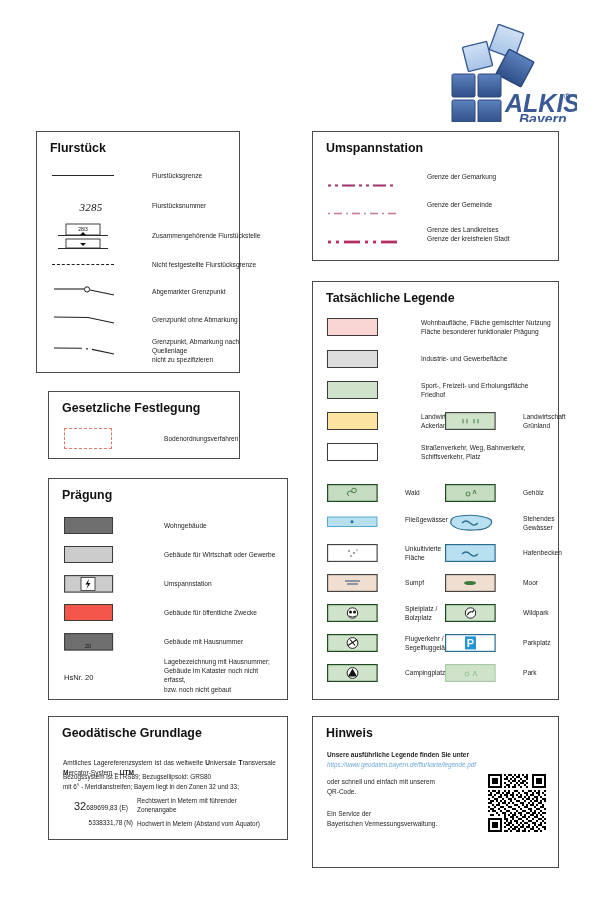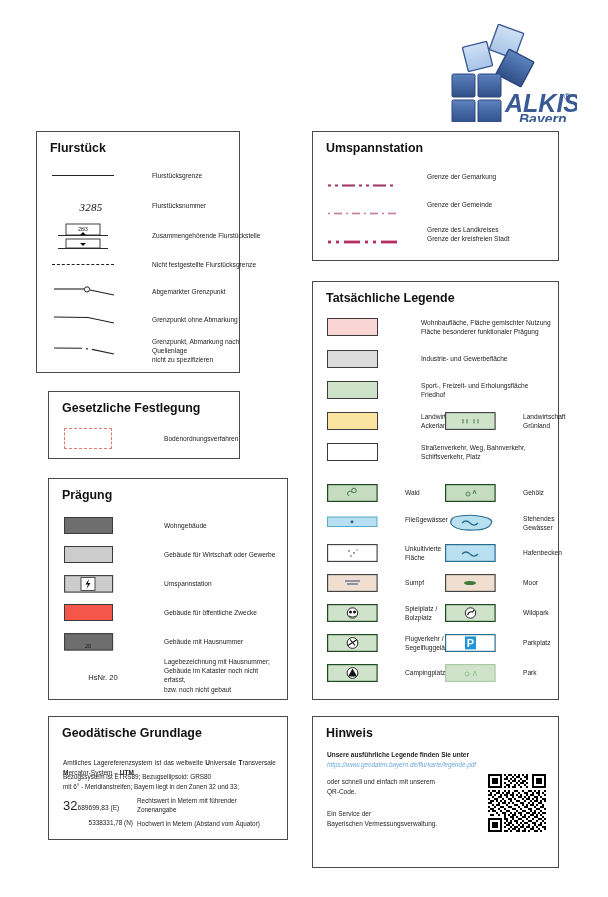--- a/index.html
+++ b/index.html
@@ -232,21 +232,21 @@
       <div class="sym" style="width:78px; height:18px;">
         <svg width="78" height="18" viewBox="0 0 78 18">
           <rect x="0.6" y="0.6" width="48" height="16.5" fill="#6e6e6e" stroke="#3b3b3b" stroke-width="1.1"></rect>
           <text x="24" y="14.5" font-family="'Liberation Sans',sans-serif" font-size="5.5" text-anchor="middle" fill="#111">20</text>
         </svg>
       </div>
       <div class="lbl">Gebäude mit Hausnummer</div>
     </div>
 
     <div class="row" style="left:15px; top:178px; width:216px;">
-      <div class="sym" style="width:78px; text-align:center;">
+      <div class="sym" style="width:78px; ">
         <span style="font-size:7.6px;">HsNr. 20</span>
       </div>
       <div class="lbl">Lagebezeichnung mit Hausnummer;
 Gebäude im Kataster noch nicht erfasst,
 bzw. noch nicht gebaut</div>
     </div>
   </div>
 
   <div class="panel" style="left:312px; top:131px; width:247px; height:130px;">
     <div class="panel-title">Umspannstation</div>
@@ -528,21 +528,21 @@
 
     <div class="lbl txt-just" style="position:absolute; left:14px; top:32px; width:213px; font-size:6.5px; line-height:9.4px;">
       <span>Amtliches Lagereferenzsystem ist das weltweite </span><span class="bold">U</span><span>niversale </span><span class="bold">T</span><span>ransversale </span><span class="bold">M</span><span>ercator-System – </span><span class="bold">UTM</span>
     </div>
 
     <div class="lbl" style="position:absolute; left:14px; top:55px; width:220px; font-size:6.4px;">Bezugssystem ist ETRS89; Bezugsellipsoid: GRS80</div>
     <div class="lbl" style="position:absolute; left:14px; top:65px; width:220px; font-size:6.4px;">mit 6° - Meridianstreifen; Bayern liegt in den Zonen 32 und 33;</div>
 
     <div style="position:absolute; left:14px; top:79px; width:218px; display:flex; align-items:flex-start;">
       <div style="width:74px; text-align:left; white-space:nowrap;">
-        <span style="font-size:13px;">32</span><span style="font-size:6.6px;">689699,83 (E)</span>
+        <span style="font-size:11px;margin-left:11px;">32</span><span style="font-size:6.6px;">689699,83 (E)</span>
       </div>
       <div class="lbl" style="font-size:6.4px;">Rechtswert in Metern mit führender
 Zonenangabe</div>
     </div>
 
     <div style="position:absolute; left:14px; top:102px; width:218px; display:flex; align-items:flex-start;">
       <div style="width:74px; text-align:right; padding-right:4px; font-size:6.4px; white-space:nowrap;">5338331,78 (N)</div>
       <div class="lbl" style="font-size:6.4px;">Hochwert in Metern (Abstand vom Äquator)</div>
     </div>
   </div>

